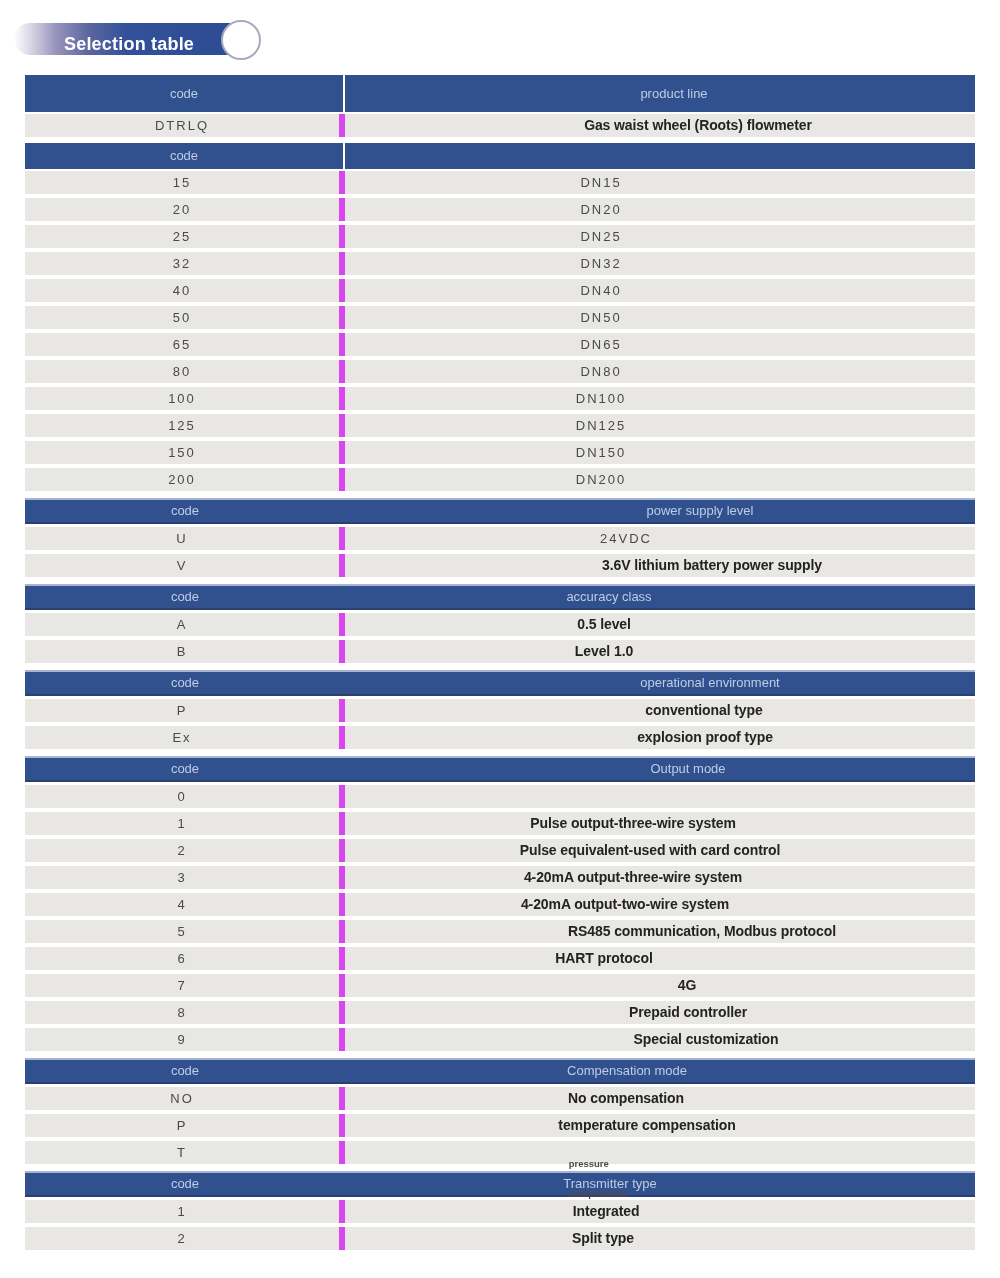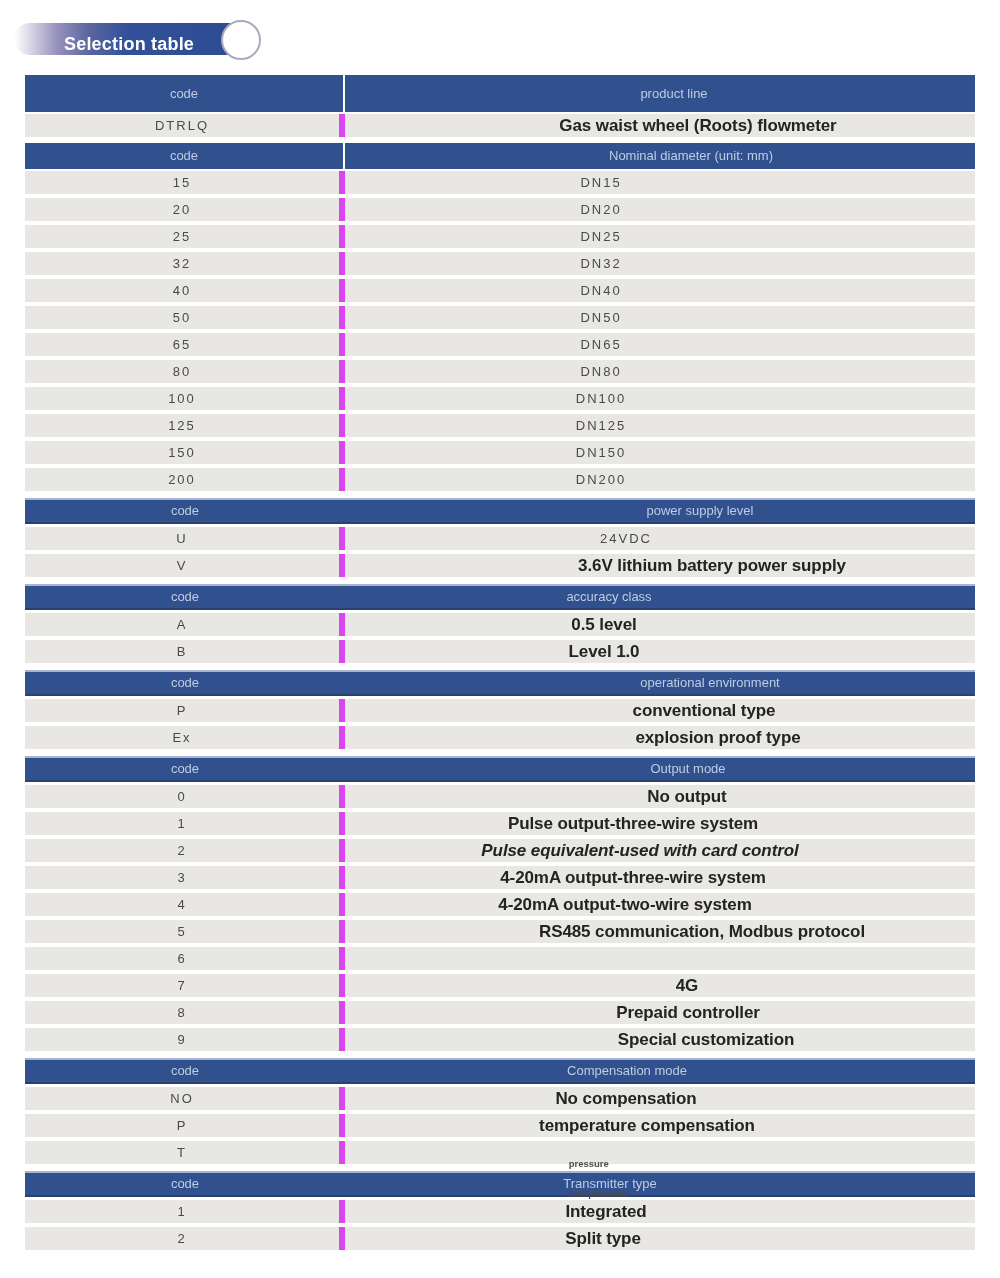--- a/index.html
+++ b/index.html
@@ -65,21 +65,21 @@
   
   .drow {
     background:var(--row-gray);
     height:23px; line-height:23px;
     border-bottom:4px solid #ffffff;
     font-size:13px;
     color:var(--code-gray);
   }
   .drow .cell-code { border-right:6px solid #d946ef; letter-spacing:2px; }
   .val-plain  { letter-spacing:2px; color:var(--code-gray); }
-  .val-label  { font-weight:bold; color:var(--value-dark); font-size:17px; letter-spacing:-0.1px; }
+  .val-label  { font-weight:bold; color:var(--value-dark); font-size:14px; letter-spacing:-0.1px; }
   .val-small  {
     font-size:9.5px; line-height:10px; font-weight:bold;
     color:#4c4c4c; text-align:left;
     vertical-align:middle; margin-top:-2px;
   }
   .val-small div { white-space:nowrap;margin-top:20px; }
 </style>
 </head>
 <body>
 
@@ -92,21 +92,20 @@
     <div class="row hrow tall with-divider">
       <div class="cell cell-code"><span>code</span></div>
       <div class="cell cell-value"><span style="left: 73px;">product line</span></div>
     </div>
     <div class="row drow">
       <div class="cell cell-code"><span>DTRLQ</span></div>
       <div class="cell cell-value"><span class="val-label" style="left: 97px;">Gas waist wheel (Roots) flowmeter</span></div>
     </div>
     <div class="row hrow with-divider">
       <div class="cell cell-code"><span>code</span></div>
-      <div class="cell cell-value"><span style="left: 90px;">Nominal diameter (unit: mm)</span></div>
     </div>
     <div class="row drow">
       <div class="cell cell-code"><span>15</span></div>
       <div class="cell cell-value"><span class="val-plain">DN15</span></div>
     </div>
     <div class="row drow">
       <div class="cell cell-code"><span>20</span></div>
       <div class="cell cell-value"><span class="val-plain">DN20</span></div>
     </div>
     <div class="row drow">
@@ -176,52 +175,52 @@
     <div class="row hrow edged">
       <div class="cell cell-code"><span>code</span></div>
       <div class="cell cell-value"><span style="left: 109px;">operational environment</span></div>
     </div>
     <div class="row drow">
       <div class="cell cell-code"><span>P</span></div>
       <div class="cell cell-value"><span class="val-label" style="left: 103px;">conventional type</span></div>
     </div>
     <div class="row drow">
       <div class="cell cell-code"><span>Ex</span></div>
-      <div class="cell cell-value"><span class="val-label" style="left: 117px; text-align: center;">explosion proof type</span></div>
+      <div class="cell cell-value"><span class="val-label" style="left: 104px; text-align: center;">explosion proof type</span></div>
     </div>
     <div class="row hrow edged">
       <div class="cell cell-code"><span>code</span></div>
       <div class="cell cell-value"><span style="left: 87px;">Output mode</span></div>
     </div>
     <div class="row drow">
       <div class="cell cell-code"><span>0</span></div>
-      <div class="cell cell-value"><span class="val-label" style="left: 86px;">No output</span></div>
     </div>
     <div class="row drow">
       <div class="cell cell-code"><span>1</span></div>
       <div class="cell cell-value"><span class="val-label" style="left: 32px;">Pulse output-three-wire system</span></div>
     </div>
     <div class="row drow">
       <div class="cell cell-code"><span>2</span></div>
-      <div class="cell cell-value"><span class="val-label" style="left: 39px; font-style: italic;">Pulse equivalent-used with card control</span></div>
+      <div class="cell cell-value"><span class="val-label" style="left: 49px;">Pulse equivalent-used with card control</span></div>
     </div>
     <div class="row drow">
       <div class="cell cell-code"><span>3</span></div>
       <div class="cell cell-value"><span class="val-label" style="left: 32px;">4-20mA output-three-wire system</span></div>
     </div>
     <div class="row drow">
       <div class="cell cell-code"><span>4</span></div>
       <div class="cell cell-value"><span class="val-label" style="left: 24px;">4-20mA output-two-wire system</span></div>
     </div>
     <div class="row drow">
       <div class="cell cell-code"><span>5</span></div>
       <div class="cell cell-value"><span class="val-label" style="left: 101px;">RS485 communication, Modbus protocol</span></div>
     </div>
     <div class="row drow">
       <div class="cell cell-code"><span>6</span></div>
+      <div class="cell cell-value"><span class="val-label" style="left: 3px;">HART protocol</span></div>
     </div>
     <div class="row drow">
       <div class="cell cell-code"><span>7</span></div>
       <div class="cell cell-value"><span class="val-label" style="left: 86px;">4G</span></div>
     </div>
     <div class="row drow">
       <div class="cell cell-code"><span>8</span></div>
       <div class="cell cell-value"><span class="val-label" style="left: 87px;">Prepaid controller</span></div>
     </div>
     <div class="row drow">

